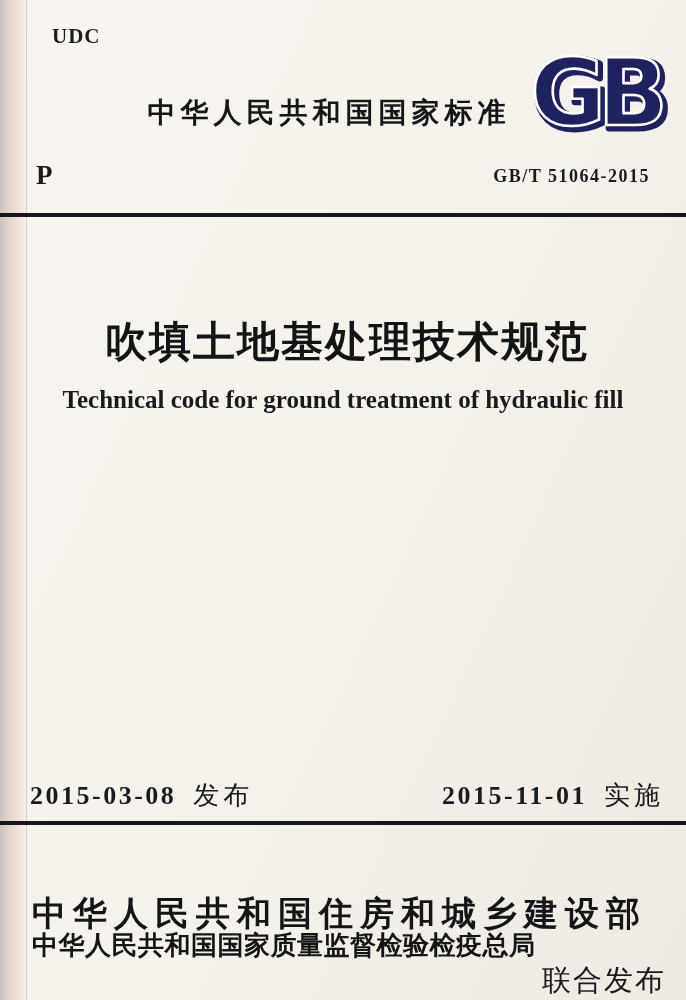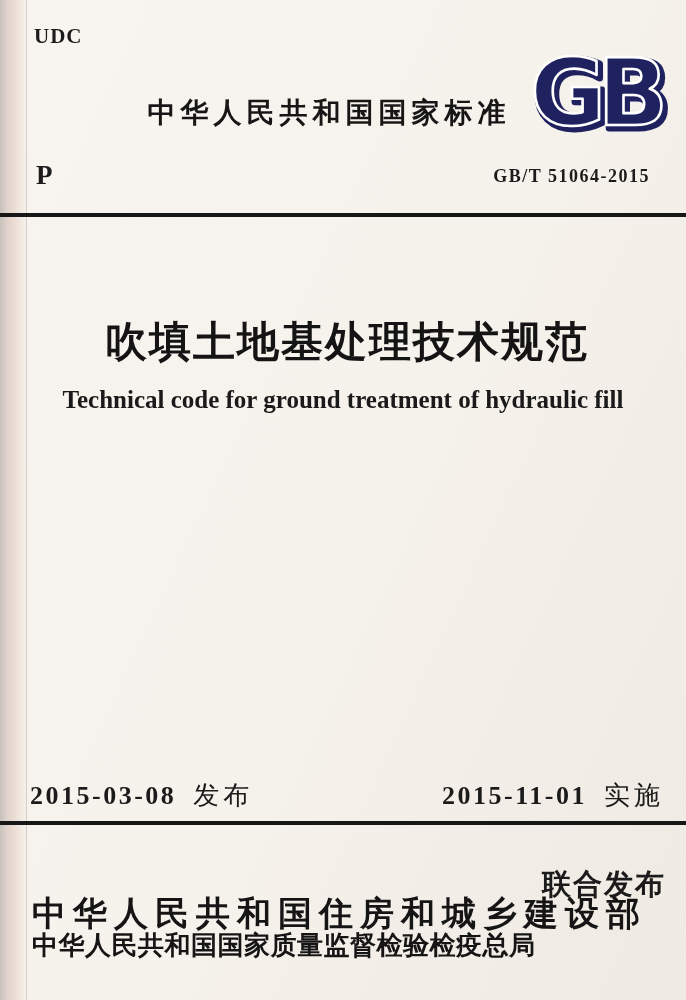--- a/index.html
+++ b/index.html
@@ -19,21 +19,21 @@
   .spine {
     position:absolute; left:0; top:0; bottom:0; width:27px;
     background:linear-gradient(90deg,#c8c1bb 0%,#ded2ca 25%,#ecddd4 55%,#f3ece4 85%,#f6f2ec 100%);
   }
   .spine::after{
     content:""; position:absolute; right:0; top:0; bottom:0; width:1px;
     background:rgba(120,105,95,.25);
   }
 
   .udc {
-    position:absolute; left:34px; top:24px;
+    position:absolute; left:52px; top:24px;
     font-weight:bold; font-size:21px; letter-spacing:1px;
   }
 
   .heading-zh {
     position:absolute; left:0; width:100%; top:94px;
     text-align:center; transform:translateX(-14px);
     font-family:"Liberation Sans", sans-serif;
     font-weight:bold; font-size:28px; letter-spacing:5px;
     color:#161616;
   }
@@ -87,23 +87,23 @@
 
   .publishers {
     position:absolute; left:32px; top:897px; width:500px;
     font-family:"Liberation Sans", sans-serif;
     font-weight:bold; color:#151515;
   }
   .pub-line-1 { font-size:34px; letter-spacing:7px; line-height:32px; white-space:nowrap; }
   .pub-line-2 { font-size:26px; letter-spacing:0.5px; line-height:32px; white-space:nowrap; }
 
   .joint {
-    position:absolute; right:20px; top:865px;
+    position:absolute; right:20px; top:961px;
     font-family:"Liberation Sans", sans-serif;
-    font-weight:bold; font-size:29px; letter-spacing:2px;
+    font-weight:normal; font-size:29px; letter-spacing:2px;
   }
 </style>
 </head>
 <body>
 
 <div class="page">
 
   <div class="spine"></div>
 
   <div class="udc">UDC</div>

